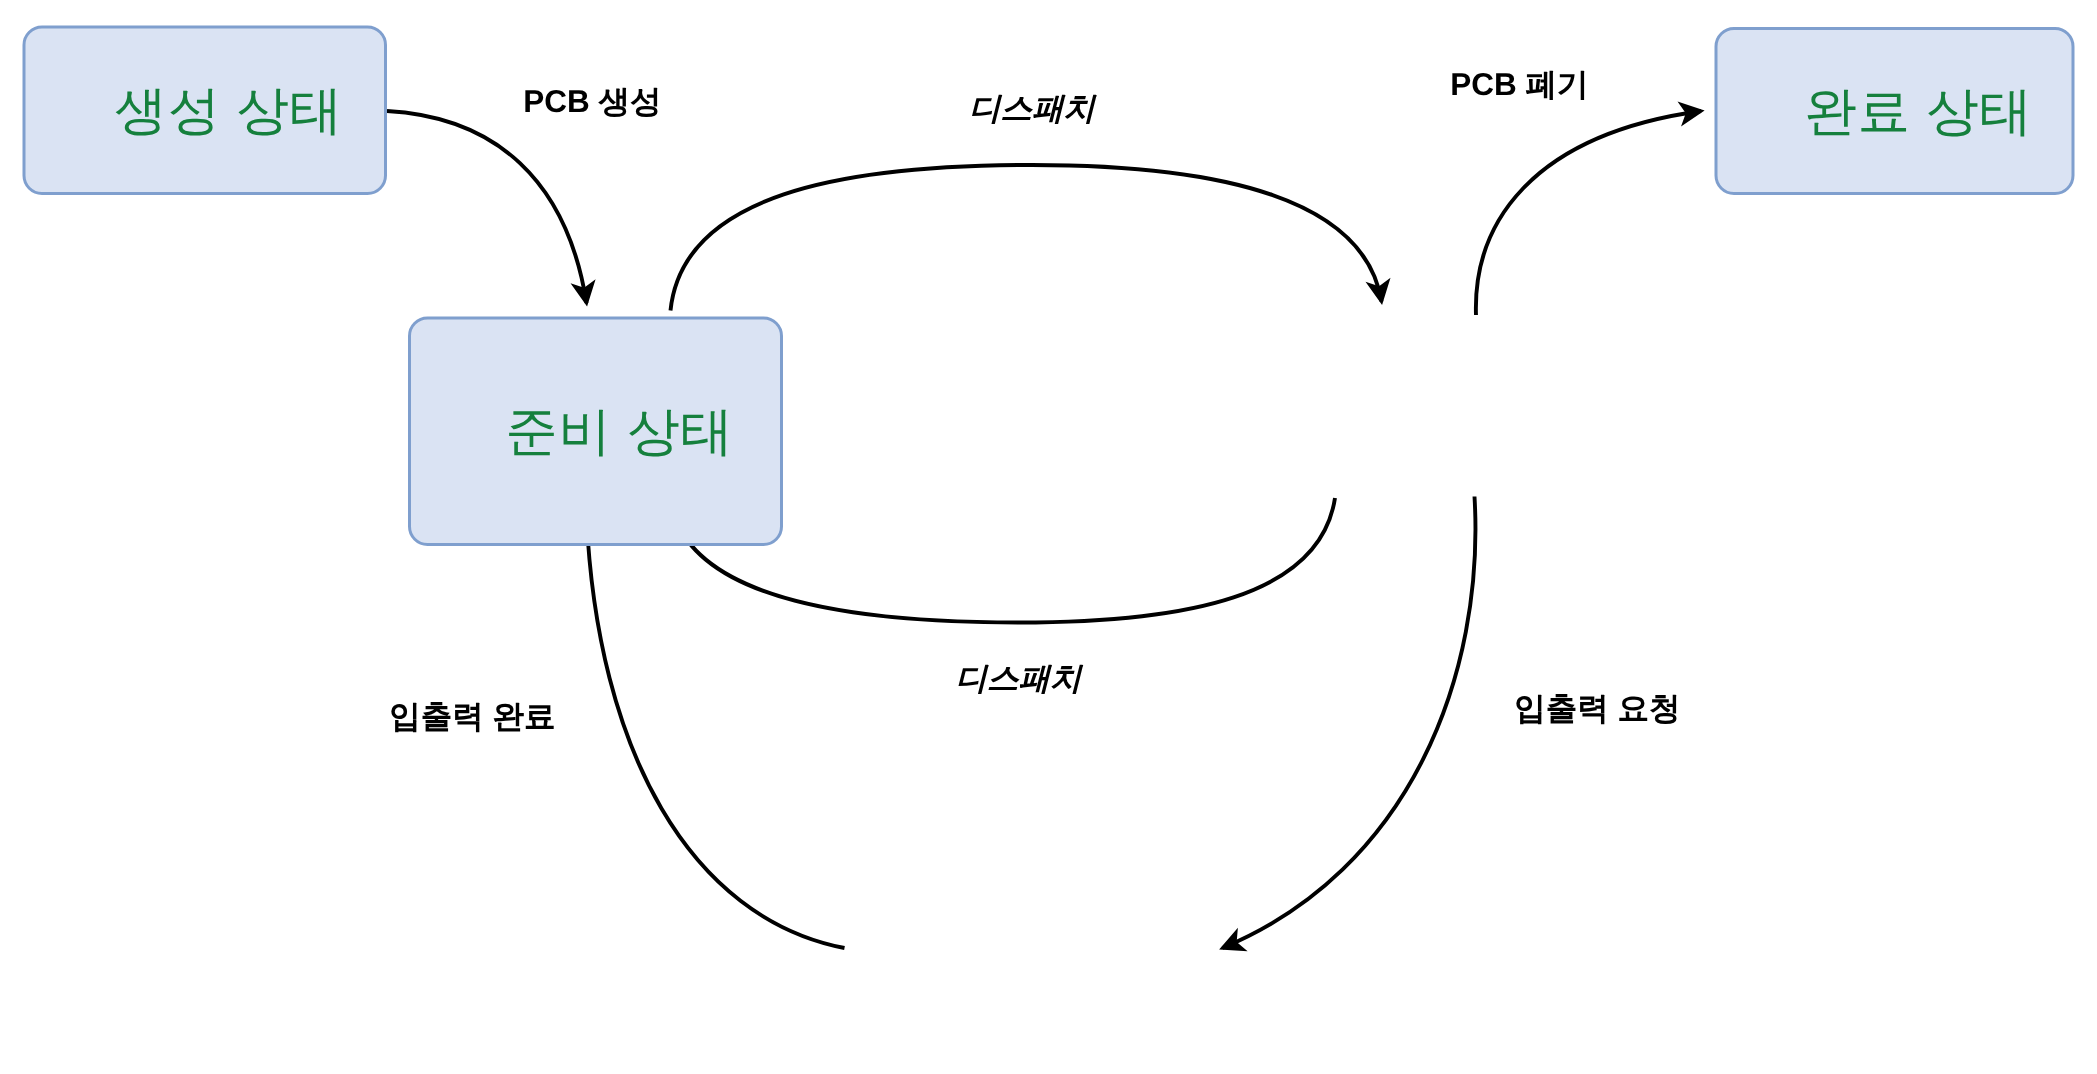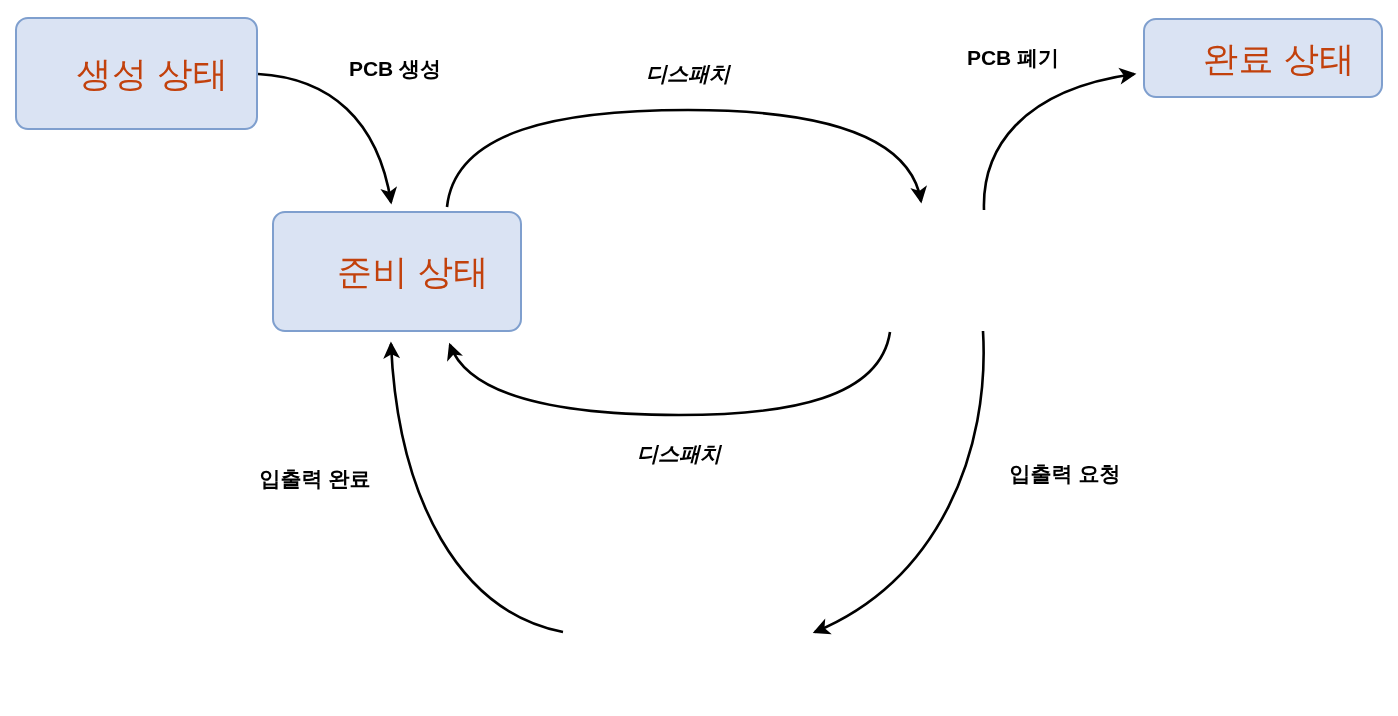--- a/index.html
+++ b/index.html
@@ -33,43 +33,43 @@
     border-radius: 13px;
     display: flex;
     align-items: center;
     justify-content: center;
     z-index: 2;
   }
   .state-label {
     font-family: "Liberation Sans", sans-serif;
     font-size: 35px;
     font-weight: 400;
-    color: #c2410c;
+    color: #15803d;
     line-height: 1;
     letter-spacing: 0.5px;
     white-space: nowrap;
     margin-left: 32px;
   }
   .edge-label {
     position: absolute;
     font-family: "Liberation Sans", sans-serif;
     font-size: 21px;
     color: #000000;
     white-space: nowrap;
     transform: translate(-50%, -50%);
     z-index: 3;
     line-height: 1;
   }
   .edge-label.bold { font-weight: bold; }
   .edge-label.plain { font-weight: bold; font-style: italic; }
 
   
   #node-created    { left: 15px;   top: 17px;  width: 243px; height: 113px; }
-  #node-terminated { left: 1143px; top: 18px;  width: 240px; height: 80px; }
-  #node-ready      { left: 272px;  top: 211px; width: 250px; height: 121px; }
+  #node-terminated { left: 1143px; top: 18px;  width: 240px; height: 112px; }
+  #node-ready      { left: 272px;  top: 211px; width: 250px; height: 153px; }
   #node-running    { left: 864px;  top: 211px; width: 240px; height: 121px; }
   #node-waiting    { left: 563px;  top: 575px; width: 240px; height: 115px; }
 </style>
 </head>
 <body>
 
 <div id="canvas">
 
   <svg id="edges" viewBox="0 0 1398 716" xmlns="http://www.w3.org/2000/svg">
     <defs>

